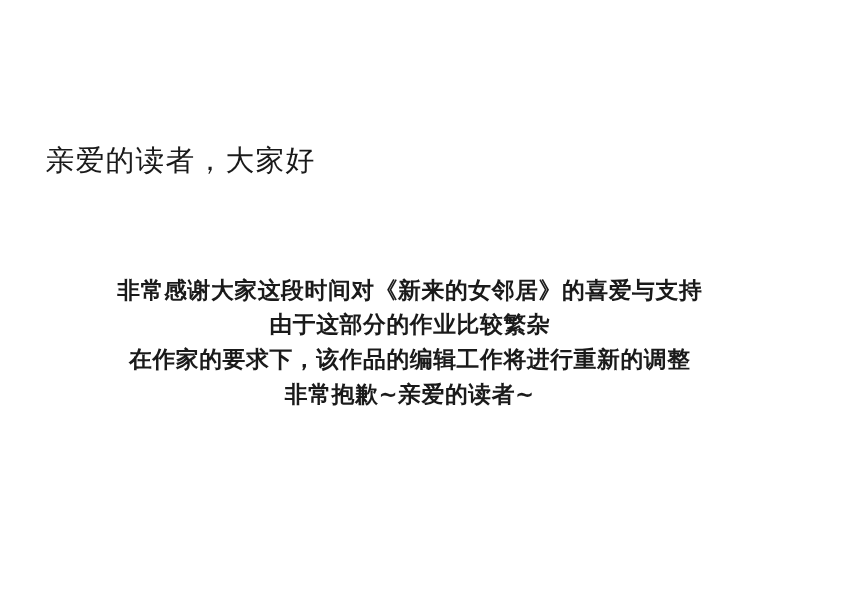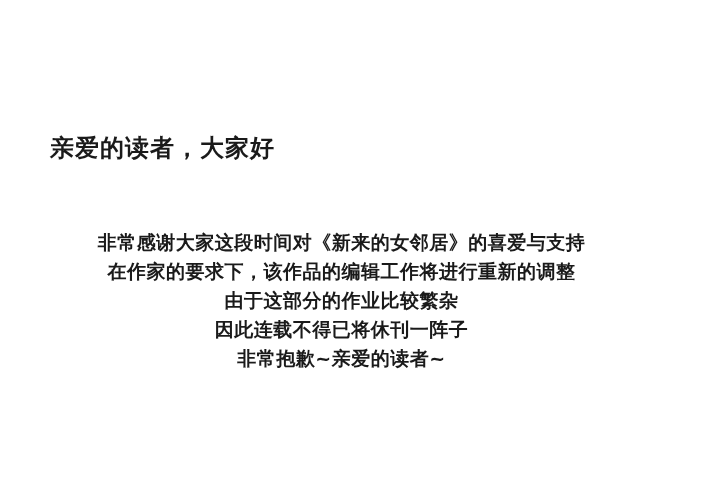--- a/index.html
+++ b/index.html
@@ -16,27 +16,26 @@
   .page {
     position: relative;
     width: 720px;
     height: 500px;
     background: #ffffff;
     box-sizing: border-box;
   }
   .heading {
     position: absolute;
     left: 38px;
-    top: 132px;
+    top: 118px;
     font-size: 24px;
-    font-weight: bold;
+    font-weight: normal;
     color: #1a1a1a;
     letter-spacing: 1px;
     white-space: nowrap;
-    margin-left: 12px;
   }
   .body-block {
     position: absolute;
     left: 0;
     top: 228px;
     width: 683px;
     text-align: center;
   }
   .body-line {
     font-size: 19px;
@@ -49,19 +48,18 @@
 </style>
 </head>
 <body>
 
 <div class="page">
 
   <div class="heading">亲爱的读者，大家好</div>
 
   <div class="body-block">
     <div class="body-line">非常感谢大家这段时间对《新来的女邻居》的喜爱与支持</div>
+    <div class="body-line">由于这部分的作业比较繁杂</div>
     <div class="body-line">在作家的要求下，该作品的编辑工作将进行重新的调整</div>
-    <div class="body-line">由于这部分的作业比较繁杂</div>
-    <div class="body-line">因此连载不得已将休刊一阵子</div>
     <div class="body-line">非常抱歉~亲爱的读者~</div>
   </div>
 
 </div>
 
 </body></html>

